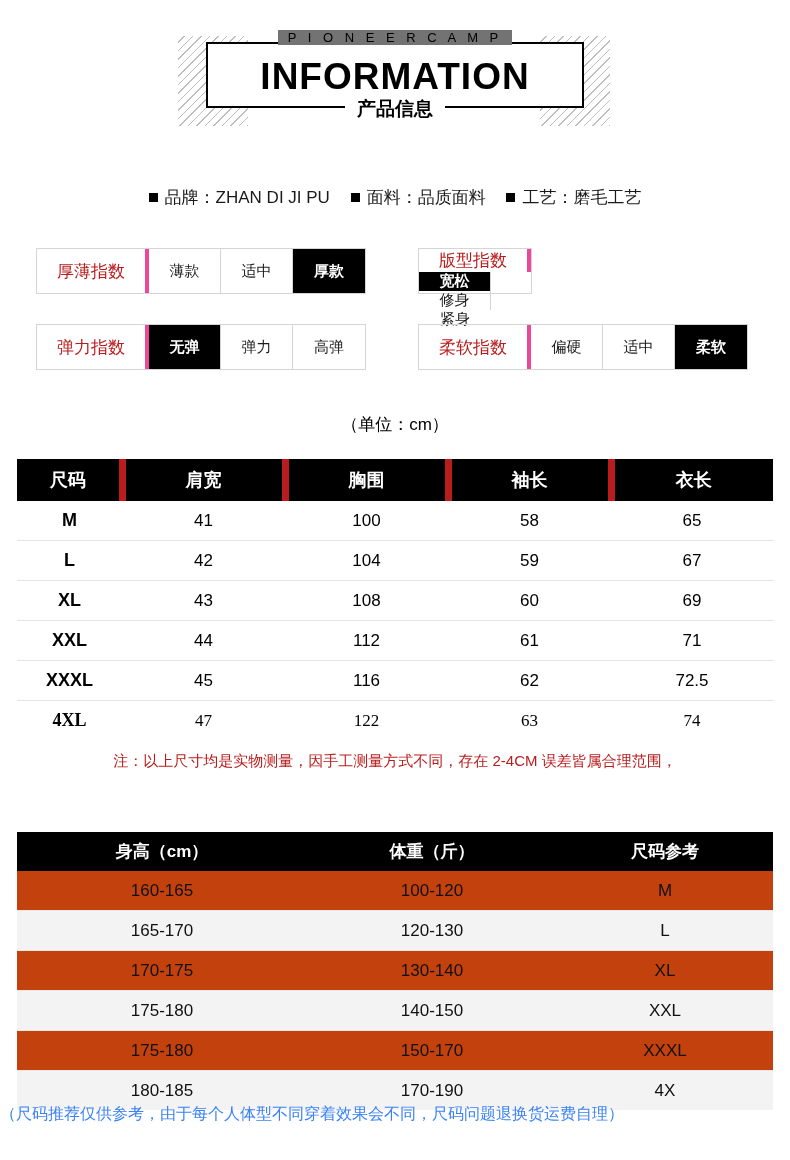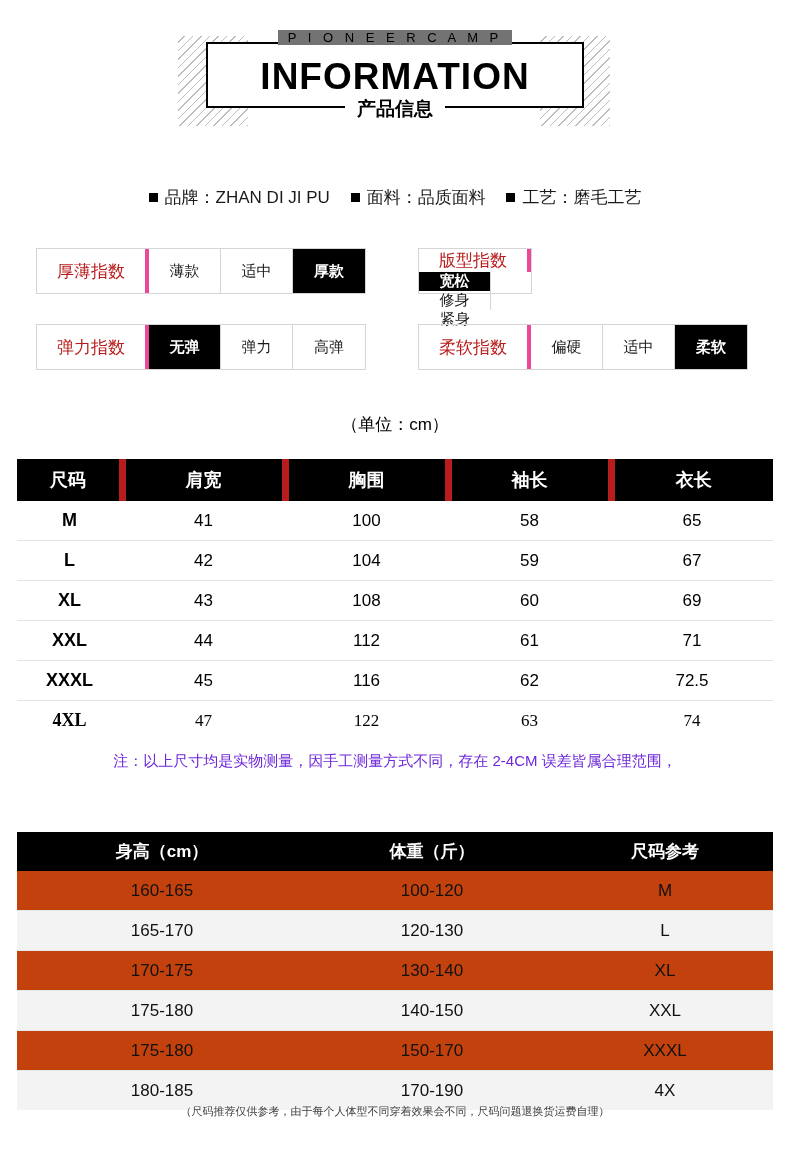--- a/index.html
+++ b/index.html
@@ -194,21 +194,21 @@
   .size-table col.c4 { width: 162px; }
 
   
   .note {
     position: absolute;
     top: 748px;
     left: 0;
     width: 790px;
     text-align: center;
     font-size: 15px;
-    color: #6d28d9;
+    color: #b91c1c;
     line-height: 26px;
   }
 
   
   .rec-table {
     position: absolute;
     left: 17px;
     top: 832px;
     width: 756px;
     border-collapse: collapse;
@@ -234,23 +234,23 @@
   .rec-table col.r0 { width: 290px; }
   .rec-table col.r1 { width: 250px; }
   .rec-table col.r2 { width: 216px; }
 
   
   .footer-note {
     position: absolute;
     top: 1104px;
     left: 0;
     width: 790px;
-    text-align: center;
-    font-size: 11px;
-    color: #404040;
+    text-align: left;
+    font-size: 16px;
+    color: #3b82f6;
   }
 </style>
 </head>
 <body>
 
 <div class="header">
   <div class="hatch-left"></div>
   <div class="hatch-right"></div>
   <div class="header-box"></div>
   <div class="brand-line">

